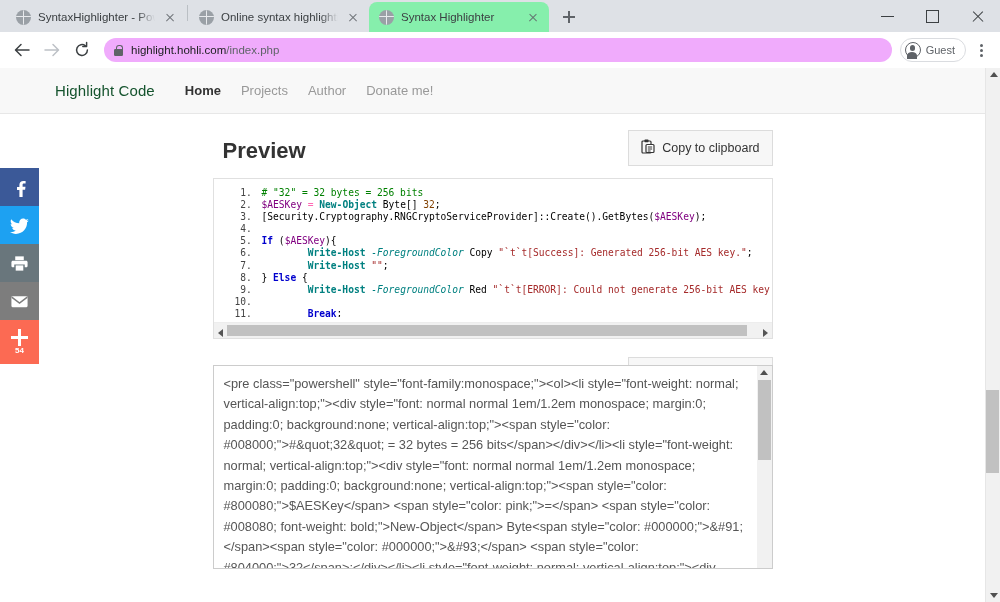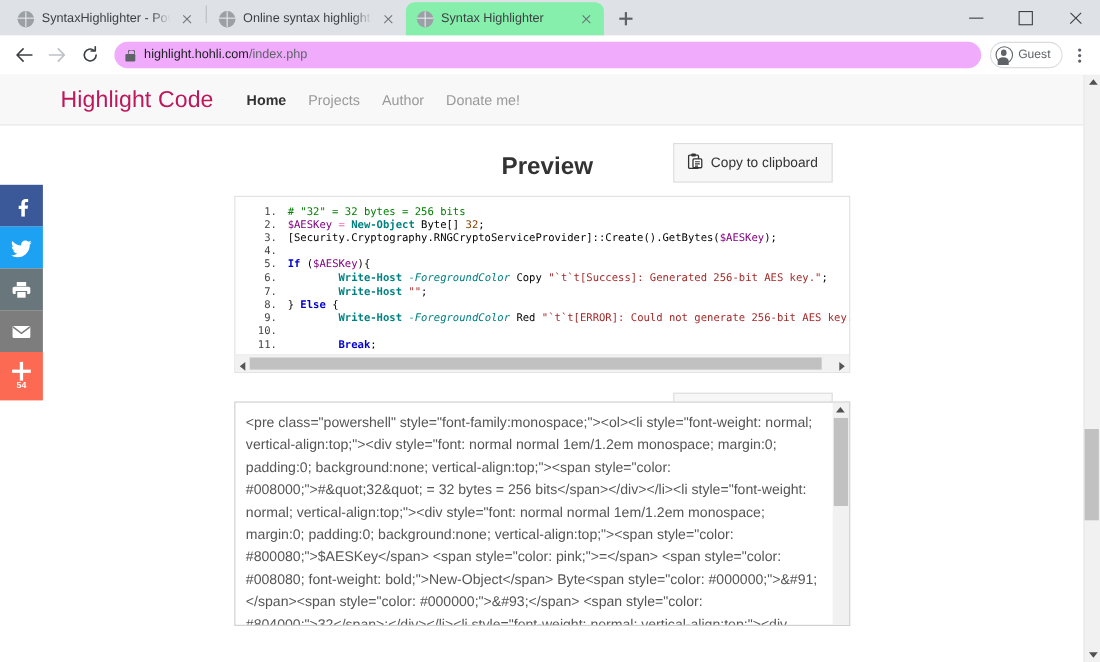--- a/index.html
+++ b/index.html
@@ -131,21 +131,21 @@
   .sbarrow.up { top:4px; border-left:4px solid transparent; border-right:4px solid transparent; border-bottom:5px solid #505050; }
   .sbarrow.down { bottom:4px; border-left:4px solid transparent; border-right:4px solid transparent; border-top:5px solid #505050; }
 
   .pagebody { position:absolute; left:0; top:0; width:985px; height:534px; background:#fff; }
 
   
   .sitenav {
     height:46px; background:#f8f8f8; border-bottom:1px solid #e7e7e7;
     display:flex; align-items:center; padding-left:55px; gap:20px;
   }
-  .brand { font-size:21px; color:#be185d; font-weight:400; margin-right: 10px; letter-spacing:.1px;}
+  .brand { font-size:15px; color:#14532d; font-weight:400; margin-right: 10px; letter-spacing:.1px;}
   .navlink { font-size:13px; color:#999; }
   .navlink.active { color:#333; font-weight:bold; }
 
   
   .social {
     position:absolute; left:0; top:100px; width:39px; z-index:5;
   }
   .sbtn {
     width:39px; height:38px; display:flex; align-items:center; justify-content:center;
     color:#fff;
@@ -158,23 +158,23 @@
   .sbtn svg { display:block; }
   .plusglyph { position:relative; width:17px; height:17px; }
   .plusglyph::before { content:""; position:absolute; left:0; top:7px; width:17px; height:3.4px; background:#fff; }
   .plusglyph::after  { content:""; position:absolute; left:6.8px; top:0; width:3.4px; height:17px; background:#fff; }
   .sharecount { font-size:8px; font-weight:bold; color:#fff; line-height:1; }
 
   
   .content { padding: 20px 0 0 0; }
   .sec { width:560px; margin: 0 auto; position:relative; }
   .sectitle { font-size:22px; color:#333; font-weight:bold; margin: 4px 0 10px 10px; }
-  .sechead { display:flex; align-items:flex-end; justify-content:center; }
+  .sechead { display:flex; align-items:flex-end; justify-content:flex-start; }
   .copybtn {
-    position:absolute; right:16px; top:-4px;
+    position:absolute; right:0; top:-4px;
     background:#f7f7f7; border:1px solid #dcdcdc;
     font-size:12.5px; color:#333; padding: 8px 12px;
     display:flex; align-items:center; gap:7px;
   }
 
   .previewbox {
     border:1px solid #e0e0e0; background:#fff; margin-top:4px;
     height: 161px; position:relative; overflow:hidden;
   }
   .codearea {

